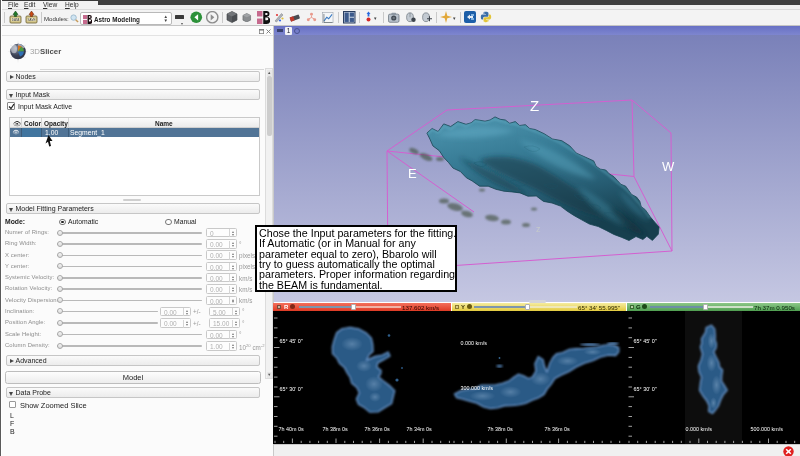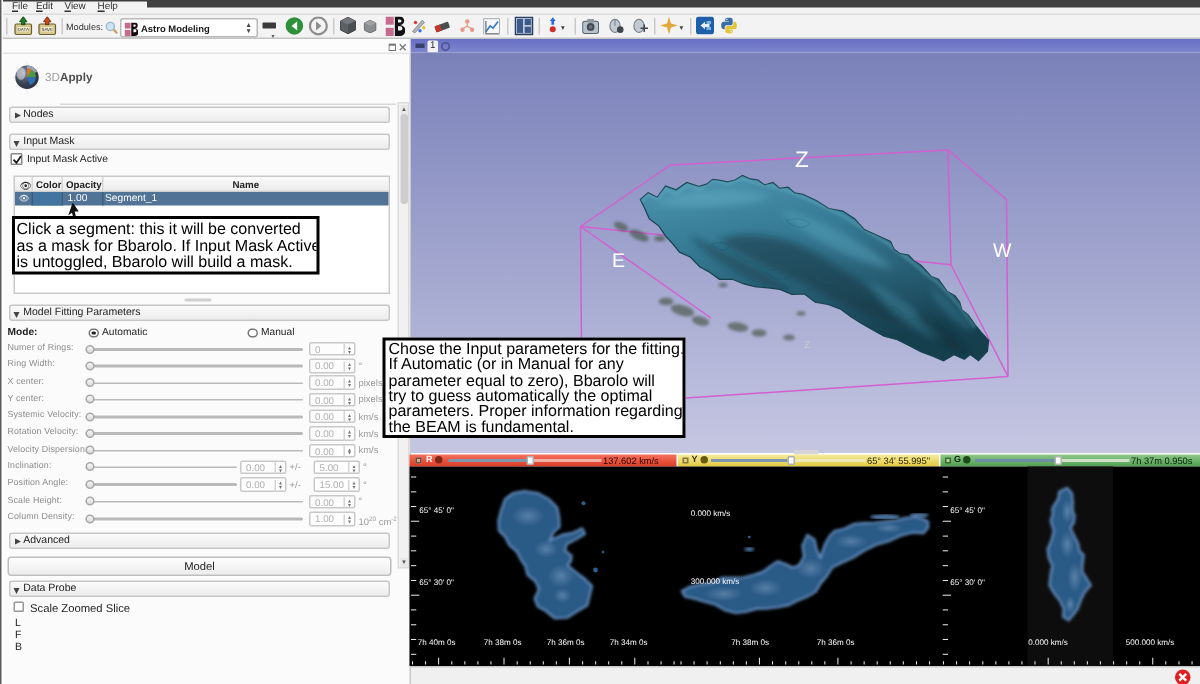--- a/index.html
+++ b/index.html
@@ -192,21 +192,21 @@
             <stop offset="1" stop-color="#23283a"></stop>
           </radialGradient>
         </defs>
    <circle cx="11" cy="12.5" r="7.8" fill="url(#lgG)"></circle>
    <path d="M11 12.5 L11 4.7 A7.8 7.8 0 0 1 17.8 8.6 Z" fill="#9aa2b4"></path>
    <path d="M11 12.5 L11 6.6 A5.9 5.9 0 0 1 16.2 9.6 Z" fill="#d8731e"></path>
    <path d="M11 12.5 L14.1 7.5 A5.9 5.9 0 0 1 16.9 12.5 Z" fill="#4a9c42"></path>
    <path d="M11 12.5 L16.9 12.5 A5.9 5.9 0 0 1 13 17.6 Z" fill="#2f6fb5"></path>
    <ellipse cx="7" cy="10" rx="3" ry="4.2" fill="#ffffff" opacity="0.45"></ellipse>
  </svg>
- <div class="abs" style="left:28px;top:20.5px;font-size:7.8px;color:#a0a0a0">3D<span style="color:#4e4e4e;font-weight:bold">Apply</span></div>
+ <div class="abs" style="left:28px;top:20.5px;font-size:7.8px;color:#a0a0a0">3D<span style="color:#4e4e4e;font-weight:bold">Slicer</span></div>
  <div class="abs" style="left:38px;top:42.5px;width:224px;height:1px;background:#d8d8d8"></div>
 
  <div class="collhead" style="top:45px"><span class="tri-r"></span>Nodes</div>
 
  <div class="collhead" style="top:63px"><span class="tri-d"></span>Input Mask</div>
  <div class="abs" style="left:5px;top:76px;width:8px;height:8px;background:#fff;border:1px solid #888;border-radius:1px">
         <svg style="position:absolute;left:0px;top:0px;width:7px;height:7px" viewBox="0 0 7 7">
           <path d="M1 3.5 L3 5.5 L6 1" stroke="#222" stroke-width="1.2" fill="none"></path>
         </svg>
       </div>
@@ -230,21 +230,20 @@
      <span class="abs" style="left:12px;top:0;width:19px;height:8.5px;background:#41759f"></span>
      <span class="abs" style="left:35px;top:1px">1.00</span>
      <span class="abs" style="left:60px;top:1px">Segment_1</span>
    </div>
  </div>
 
  <svg class="abs" style="left:42px;top:109px;width:9px;height:12px" viewBox="0 0 9 12">
         <path d="M4.5 0 L8.5 6 L5.8 6 L7 11 L5.2 11.5 L4 6.8 L1.5 8.5 Z" fill="#111"></path>
       </svg>
 
- <div class="tooltip" style="left:6px;top:118px;width:205px;height:39px;font-size:10.7px;line-height:11px;padding:1.5px 0 0 1px;white-space:nowrap;overflow:hidden">Click a segment: this it will be converted<br>as a mask for Bbarolo. If Input Mask Active<br>is untoggled, Bbarolo will build a mask.</div>
  <div class="abs" style="left:121px;top:172.5px;width:18px;height:2.5px;background:#cfcfcf;border-radius:1px"></div>
 
  <div class="collhead" style="top:177px"><span class="tri-d"></span>Model Fitting Parameters</div>
  <div class="abs" style="left:3px;top:192px;font-size:6.8px;color:#222;font-weight:bold">Mode:</div>
  <div class="abs" style="left:57px;top:192.5px;width:6.5px;height:6.5px;border:1px solid #777;border-radius:50%;background:#fff">
         <span class="abs" style="left:1.2px;top:1.2px;width:2.6px;height:2.6px;background:#222;border-radius:50%"></span>
       </div>
  <div class="abs" style="left:66px;top:192px;font-size:6.8px;color:#222">Automatic</div>
  <div class="abs" style="left:163px;top:192.5px;width:6.5px;height:6.5px;border:1px solid #777;border-radius:50%;background:#fff"></div>
  <div class="abs" style="left:172px;top:192px;font-size:6.8px;color:#222">Manual</div>
@@ -370,21 +369,21 @@
           </span></div>
  <div class="sfx" style="left:237px;top:316.6px">10<sup style="font-size:4.2px">20</sup> cm<sup style="font-size:4.2px">-2</sup></div>
 </div>
 
  <div class="collhead" style="top:329px"><span class="tri-r"></span>Advanced</div>
 
  <div class="abs" style="left:3px;top:345px;width:256px;height:13px;background:linear-gradient(#fdfdfd,#ededed);border:1px solid #bdbdbd;border-radius:2.5px;text-align:center;font-size:7.5px;color:#222;line-height:12px">Model</div>
 
  <div class="collhead" style="top:361px"><span class="tri-d"></span>Data Probe</div>
  <div class="ckb" style="left:7px;top:375px"></div>
- <div class="abs" style="left:18px;top:374.5px;font-size:7.5px;color:#222">Scale Zoomed Slice</div>
+ <div class="abs" style="left:18px;top:374.5px;font-size:7.5px;color:#222">Show Zoomed Slice</div>
  <div class="abs" style="left:8px;top:386px;font-size:7px;color:#222">L</div>
  <div class="abs" style="left:8px;top:394px;font-size:7px;color:#222">F</div>
  <div class="abs" style="left:8px;top:402px;font-size:7px;color:#222">B</div>
 
  <div class="abs" style="left:263px;top:42px;width:8px;height:311px;background:#f1f1f1;border:1px solid #dcdcdc">
    <div class="abs" style="left:0.5px;top:0.5px;width:5.5px;height:6px;background:#e7e7e7;font-size:4px;color:#555;text-align:center;line-height:6px">▲</div>
    <div class="abs" style="left:0.5px;top:7px;width:5.5px;height:60px;background:#cdcdcd;border-radius:2px"></div>
    <div class="abs" style="left:0.5px;bottom:0.5px;width:5.5px;height:6px;background:#e7e7e7;font-size:4px;color:#555;text-align:center;line-height:6px">▼</div>
  </div>
 </div>

